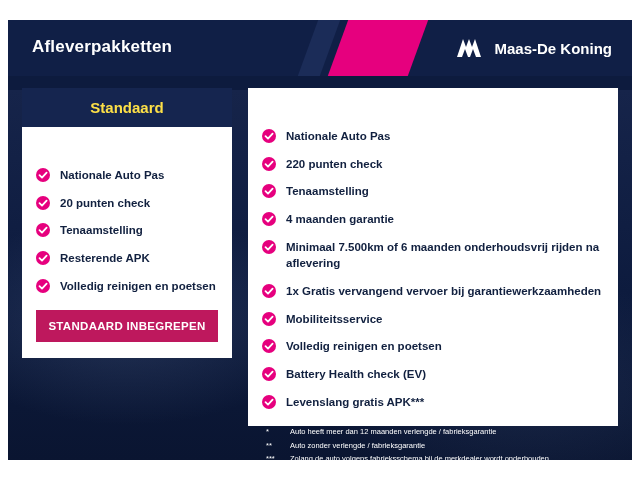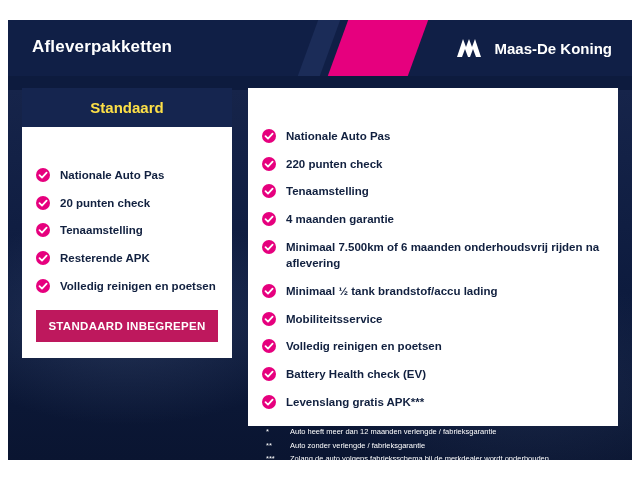--- a/index.html
+++ b/index.html
@@ -264,21 +264,21 @@
                 </svg>
               </span>
             <span>Minimaal 7.500km of 6 maanden onderhoudsvrij rijden na aflevering</span>
           </li>
           <li>
             <span class="check">
                 <svg viewBox="0 0 14 14" width="14" height="14">
                   <path d="M3.5 7.2 L6 9.6 L10.6 4.6" stroke="#ffffff" stroke-width="1.8" fill="none" stroke-linecap="round" stroke-linejoin="round"></path>
                 </svg>
               </span>
-            <span>Minimaal ½ tank brandstof/accu lading</span>
+            <span>1x Gratis vervangend vervoer bij garantiewerkzaamheden</span>
           </li>
           <li>
             <span class="check">
                 <svg viewBox="0 0 14 14" width="14" height="14">
                   <path d="M3.5 7.2 L6 9.6 L10.6 4.6" stroke="#ffffff" stroke-width="1.8" fill="none" stroke-linecap="round" stroke-linejoin="round"></path>
                 </svg>
               </span>
             <span>Mobiliteitsservice</span>
           </li>
           <li>

